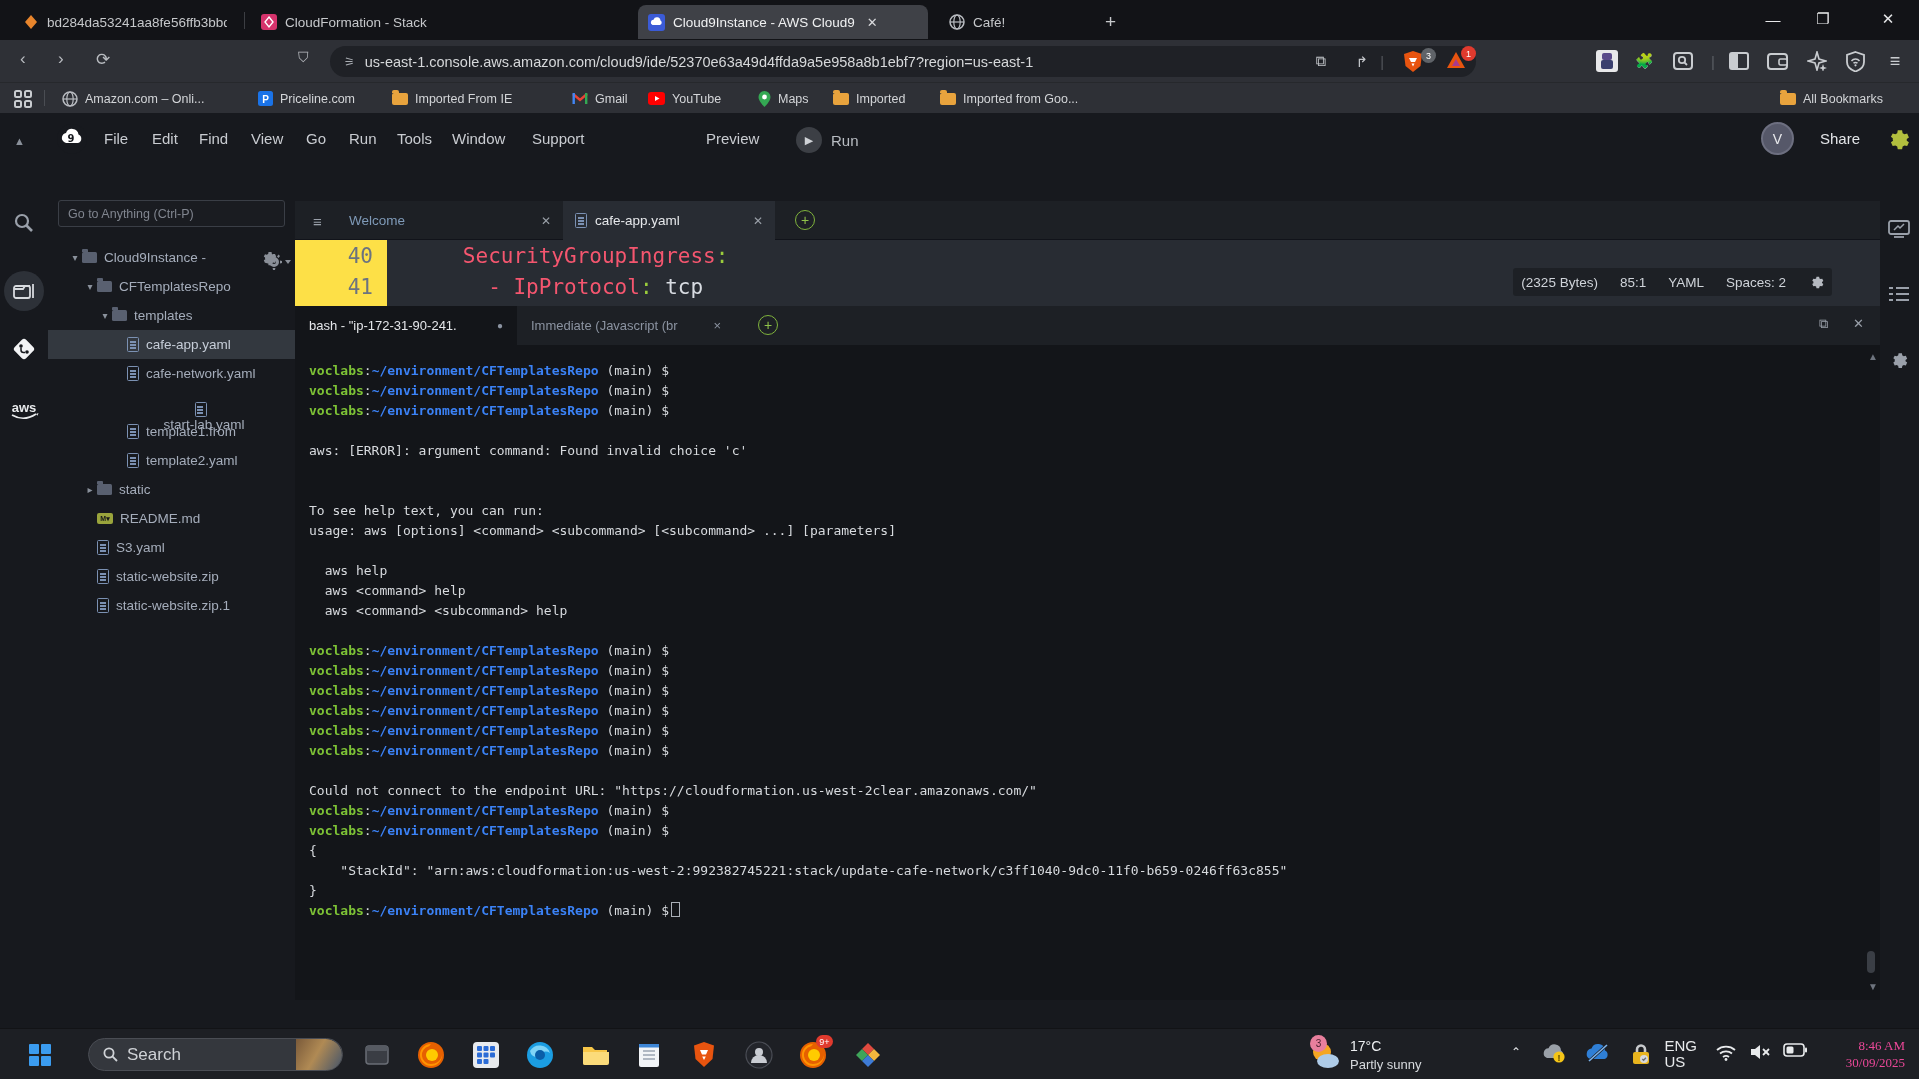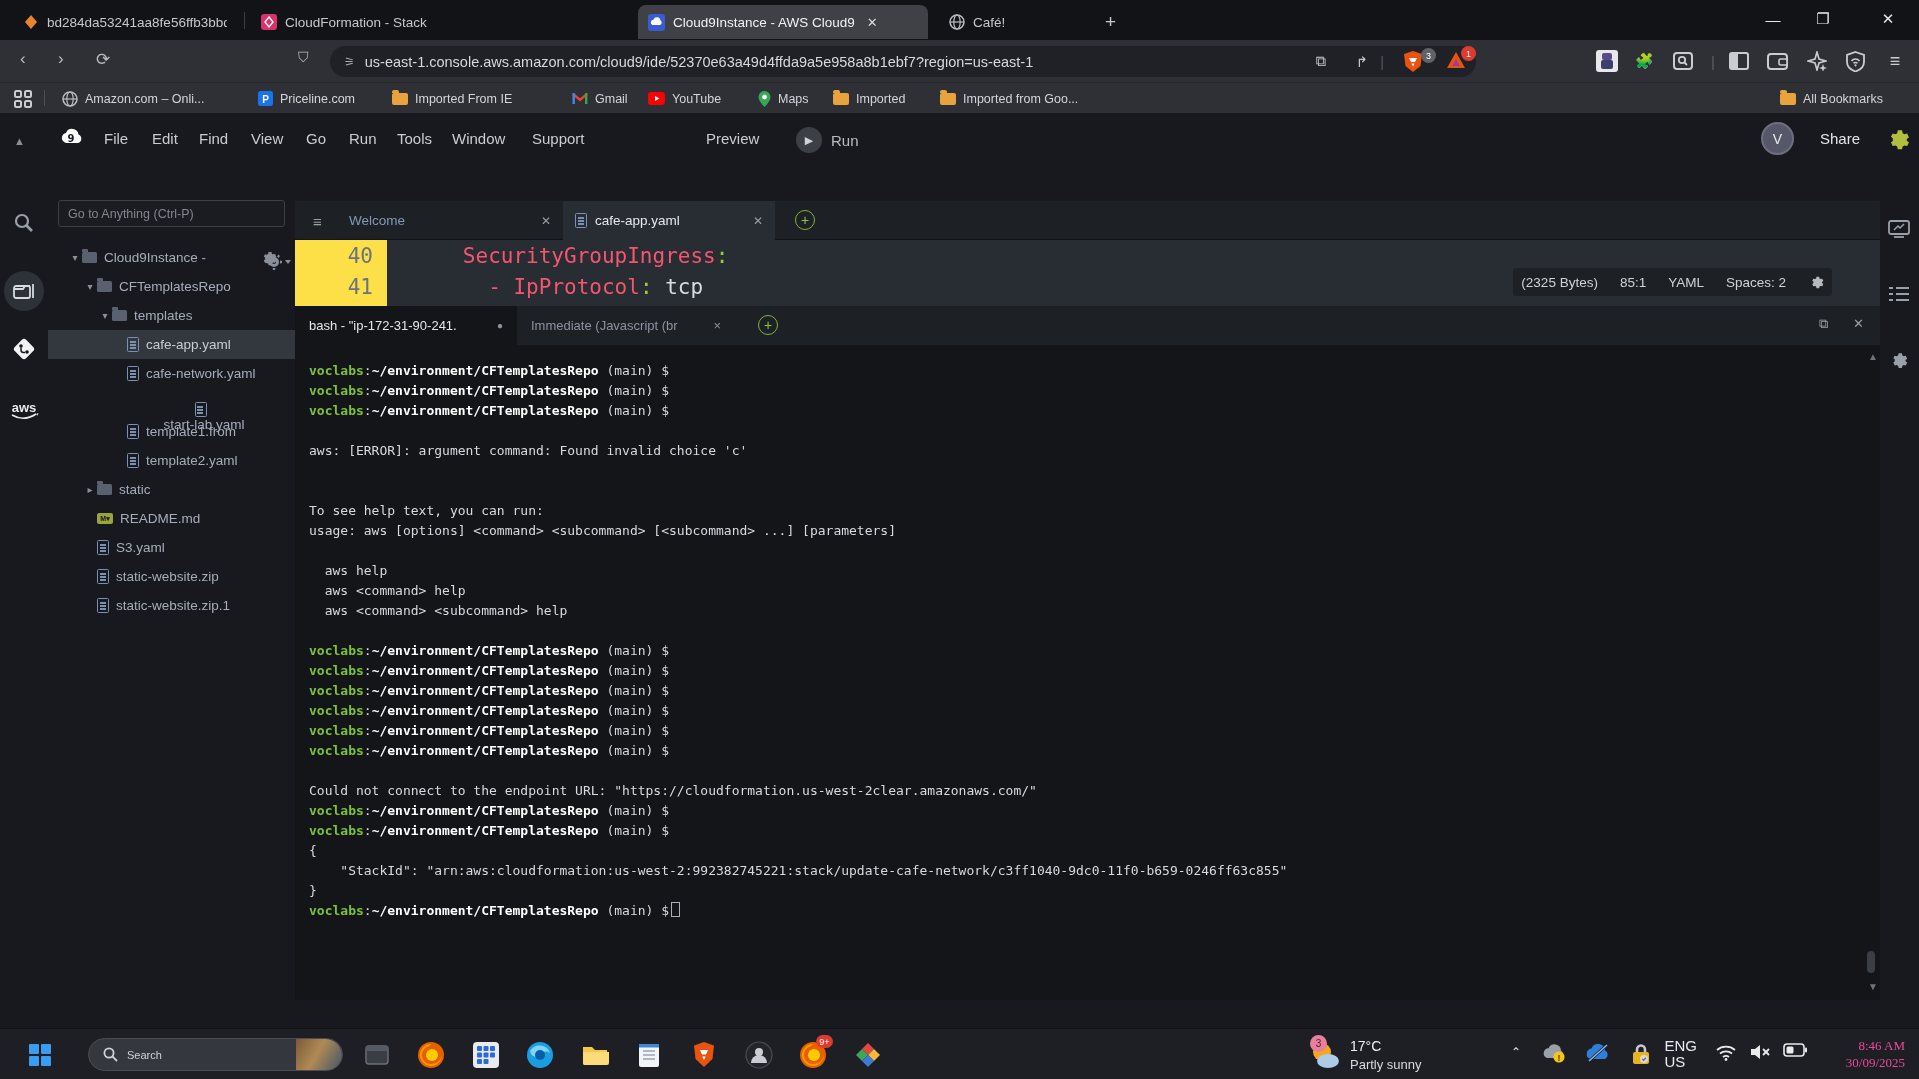--- a/index.html
+++ b/index.html
@@ -88,34 +88,34 @@
               padding:0 8px; gap:22px;}
   
   #termtabbar { left:295px; top:193px; width:1585px; height:39px; background:#1d2025; }
   .ttab { position:absolute; top:0; height:39px; display:flex; align-items:center; padding:0 14px;
           font-size:13px; color:#8b93a1; }
   .ttab.active { background:#131519; color:#e4e6ea; }
   #terminal { left:295px; top:232px; width:1585px; height:655px; background:#131519; }
   .t-line { height:20px; line-height:20px; font-size:13px; white-space:pre; color:#d7dade;
             font-family:"DejaVu Sans Mono",monospace; }
   .tp-user { color:#7ec336; font-weight:bold; }
-  .tp-path { color:#ffffff; font-weight:bold; }
+  .tp-path { color:#3b82f6; font-weight:bold; }
   .cursorbox { display:inline-block; width:9px; height:15px; border:1px solid #aab0b8; vertical-align:-2px; margin-left:2px;}
   #tscroll { position:absolute; right:2px; top:6px; width:13px; height:640px; color:#6e747e; font-size:10px; }
   
   #rightrail { left:1880px; top:55px; width:39px; height:830px; color:#9aa0aa; }
   
   #c9status { left:0; top:885px; width:1919px; height:30px; background:#17191e; border-top:1px solid #0c0d10;
               color:#9098a2; font-size:13px; }
   
   #taskbar { left:0; top:1028px; width:1919px; height:51px; background:#1d1f24; border-top:1px solid #121316; }
   .tbic { position:absolute; top:8px; width:36px; height:36px; display:flex; align-items:center; justify-content:center; }
   #searchpill { position:absolute; left:88px; top:9px; width:255px; height:33px; background:#34373d;
                 border:1px solid #4a4d54; border-radius:17px; display:flex; align-items:center;
-                color:#cfd2d6; font-size:11px; overflow:hidden;}
+                color:#cfd2d6; font-size:17px; overflow:hidden;}
   #tray { position:absolute; right:0; top:0; height:51px; color:#e8eaec; }
   .trayic { position:absolute; top:14px; }
   svg { display:block; }
 </style>
 </head>
 <body>
 
 <div id="screen">
 
   <div id="tabbar" class="abs">

